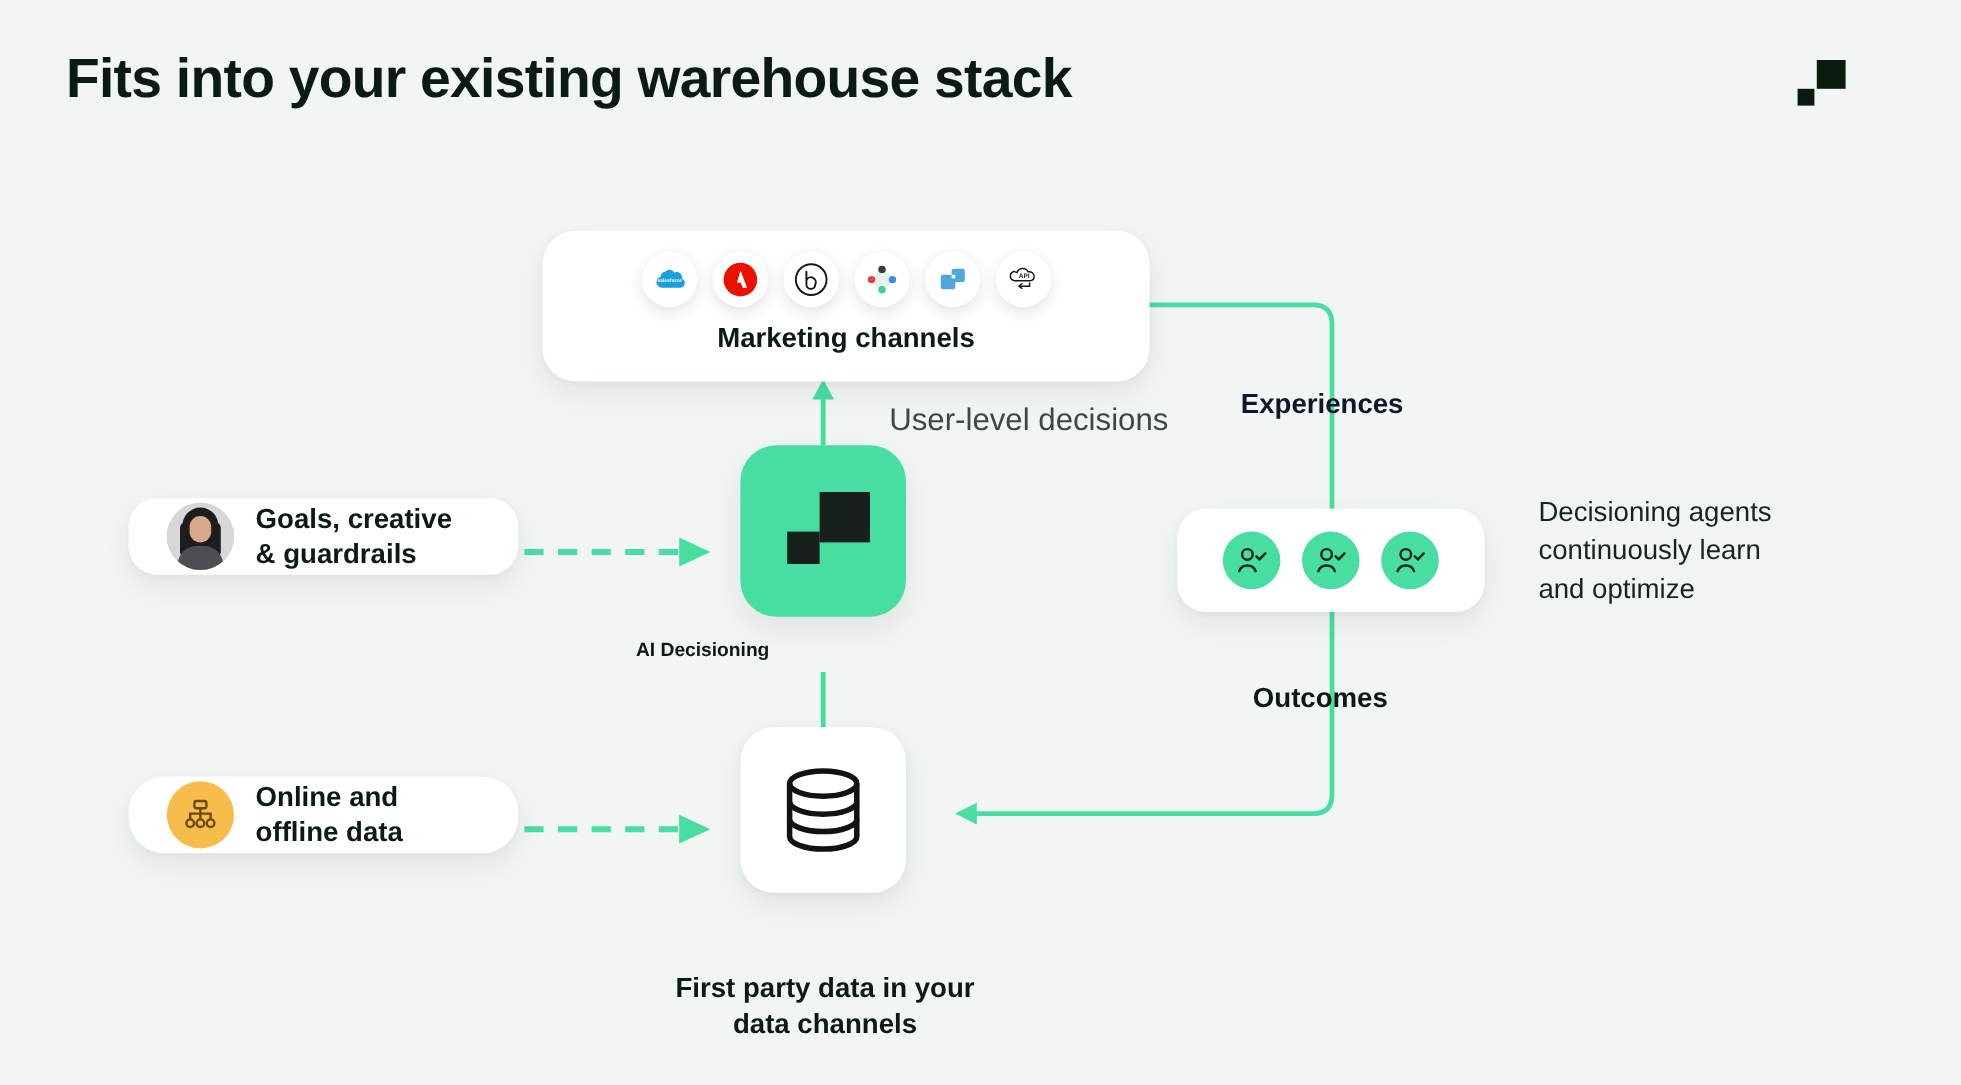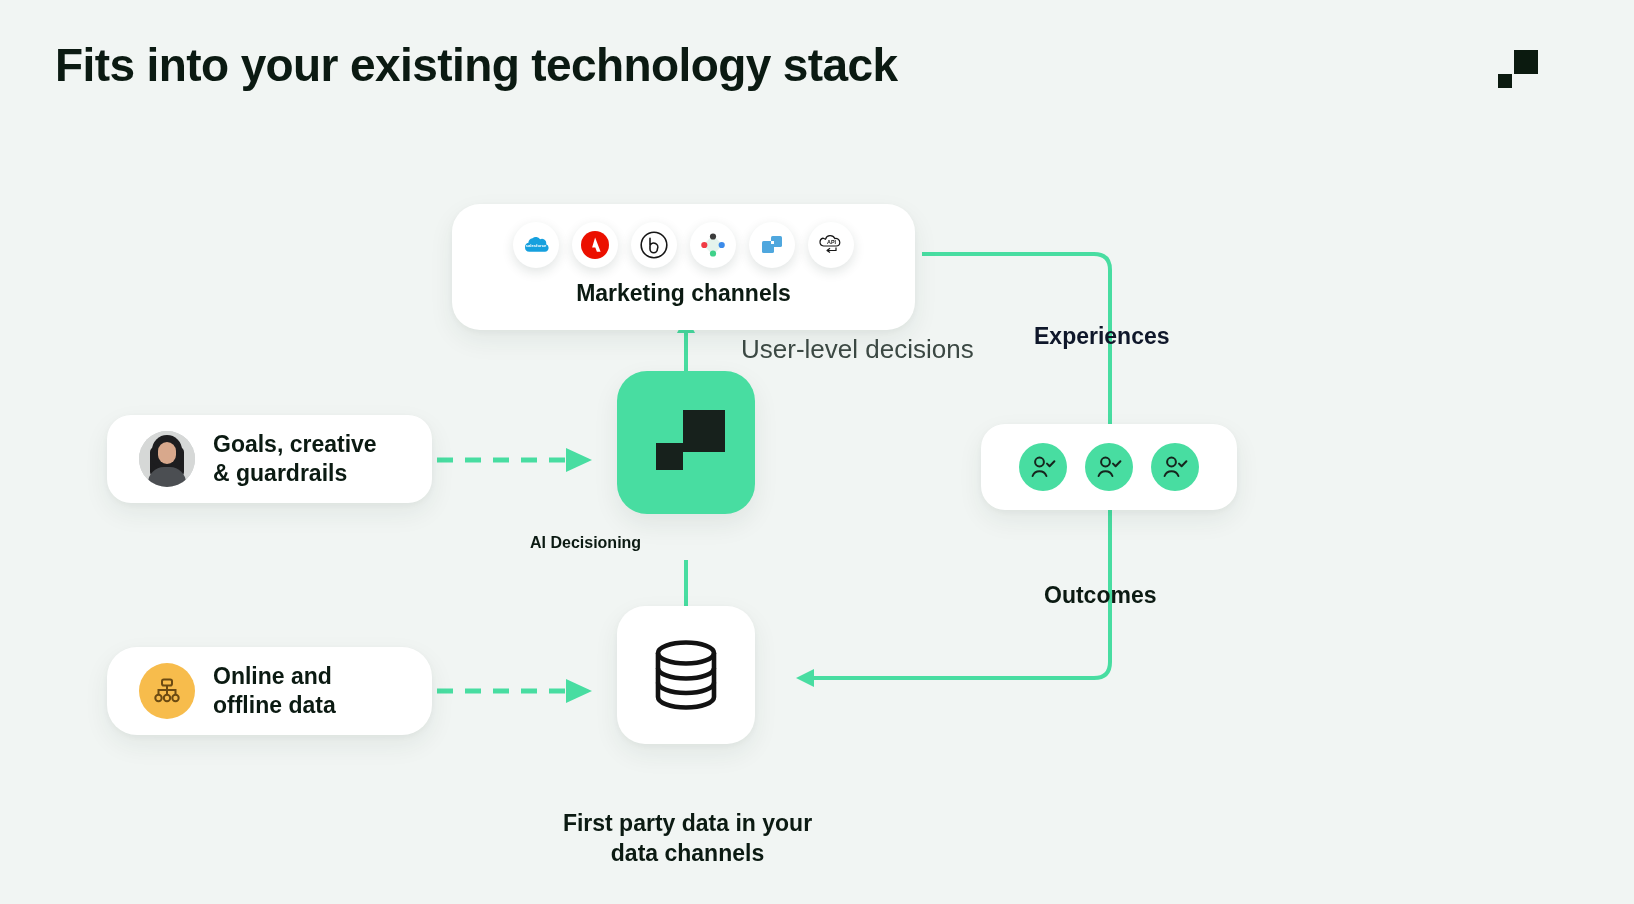--- a/index.html
+++ b/index.html
@@ -34,21 +34,21 @@
   .wires { position: absolute; inset: 0; width: 1634px; height: 904px; pointer-events: none; }
 
   
   .card {
     position: absolute; background: #FFFFFF;
     border-radius: 26px;
     box-shadow: 0 10px 26px rgba(27,50,38,0.07), 0 2px 6px rgba(27,50,38,0.04);
   }
 
   
-  .mc-card { left: 452px; top: 192px; width: 463px; height: 126px; border-radius: 28px; margin-top: 12px; }
+  .mc-card { left: 452px; top: 192px; width: 506px; height: 126px; border-radius: 28px; }
   .mc-icons {
     position: absolute; left: 0; right: 0; top: 18px;
     display: flex; justify-content: center; gap: 13px;
   }
   .chip {
     width: 46px; height: 46px; border-radius: 50%;
     background: #FFFFFF;
     box-shadow: 0 4px 12px rgba(26,45,35,0.13);
     display: flex; align-items: center; justify-content: center;
   }
@@ -77,21 +77,21 @@
   
   .db-node { left: 617px; top: 606px; width: 138px; height: 138px; border-radius: 28px; }
   .db-label {
     position: absolute; left: 480px; top: 808px; width: 415px;
     text-align: center; font-size: 23px; font-weight: 600; color: #0B1A12;
     line-height: 30px;
   }
 
   
   .in-card {
-    left: 107px; width: 325px; height: 88px; border-radius: 24px;
+    left: 107px; width: 325px; height: 64px; border-radius: 24px;
     display: flex; align-items: center; gap: 18px; padding-left: 32px;
   }
   .in-card.one { top: 415px; }
   .in-card.two { top: 647px; border-radius: 30px; }
   .in-avatar {
     width: 56px; height: 56px; border-radius: 50%; flex: 0 0 56px;
     overflow: hidden; position: relative;
     background: #C9CDCE;
   }
   .in-icon-circle {
@@ -105,41 +105,41 @@
              display: flex; align-items: center; justify-content: center; gap: 18px; }
   .ag-circle {
     width: 48px; height: 48px; border-radius: 50%; background: #48DDA1;
     display: flex; align-items: center; justify-content: center;
   }
 
   
   .flow-label { position: absolute; font-size: 26px; color: #2E3A34; white-space: nowrap; }
   .lbl-user   { left: 741px; top: 334px; color: #3B4843; }
   .lbl-exp    { left: 1034px; top: 323px; font-size: 23px; font-weight: 600; color: #0f172a; }
-  .lbl-out    { left: 1044px; top: 582px; font-size: 23px; font-weight: 600; color: #0B1A12; }
+  .lbl-out    { left: 1044px; top: 568px; font-size: 23px; font-weight: 600; color: #0B1A12; }
 
   .side-note {
     position: absolute; left: 1282px; top: 410px; width: 300px;
     font-size: 23px; line-height: 32px; color: #16241D; font-weight: 400;
   }
 
   
   .av-bg  { position:absolute; inset:0; background:#D6D8D7; }
   .av-hair{ position:absolute; left:13px; top:4px; width:30px; height:34px; background:#1D1D1F; border-radius:15px 15px 10px 10px; }
   .av-face{ position:absolute; left:19px; top:11px; width:18px; height:22px; background:#D8A88C; border-radius:9px 9px 9px 9px; }
   .av-body{ position:absolute; left:9px; top:36px; width:38px; height:24px; background:#4B4E52; border-radius:16px 16px 0 0; }
   .av-h2  { position:absolute; left:11px; top:16px; width:10px; height:30px; background:#1D1D1F; border-radius:6px; }
   .av-h3  { position:absolute; left:35px; top:16px; width:10px; height:30px; background:#1D1D1F; border-radius:6px; }
 </style>
 </head>
 <body>
 
 <div class="stage">
 
-  <div class="page-title">Fits into your existing technology stack</div>
+  <div class="page-title">Fits into your existing warehouse stack</div>
   <div class="brand-logo">
     <div class="sq-big"></div>
     <div class="sq-small"></div>
   </div>
 
   <svg class="wires" viewBox="0 0 1634 904">
     <defs>
       <marker id="arrHead" markerWidth="7" markerHeight="7" refX="1" refY="3.5" orient="auto">
         <path d="M0,0 L7,3.5 L0,7 Z" fill="#48DDA1"></path>
       </marker>
@@ -292,14 +292,19 @@
         <path d="M2.6 21 A7.4 7.4 0 0 1 16.4 21" fill="none" stroke="#16251D" stroke-width="2" stroke-linecap="round"></path>
         <path d="M17 8.6 L19.6 11.2 L24.4 6.2" fill="none" stroke="#16251D" stroke-width="2" stroke-linecap="round" stroke-linejoin="round"></path>
       </svg>
     </div>
   </div>
 
   <div class="flow-label lbl-user">User-level decisions</div>
   <div class="flow-label lbl-exp">Experiences</div>
   <div class="flow-label lbl-out">Outcomes</div>
 
+  <div class="side-note">
+    <div>Decisioning agents</div>
+    <div>continuously learn</div>
+    <div>and optimize</div>
+  </div>
 
 </div>
 
 </body></html>

